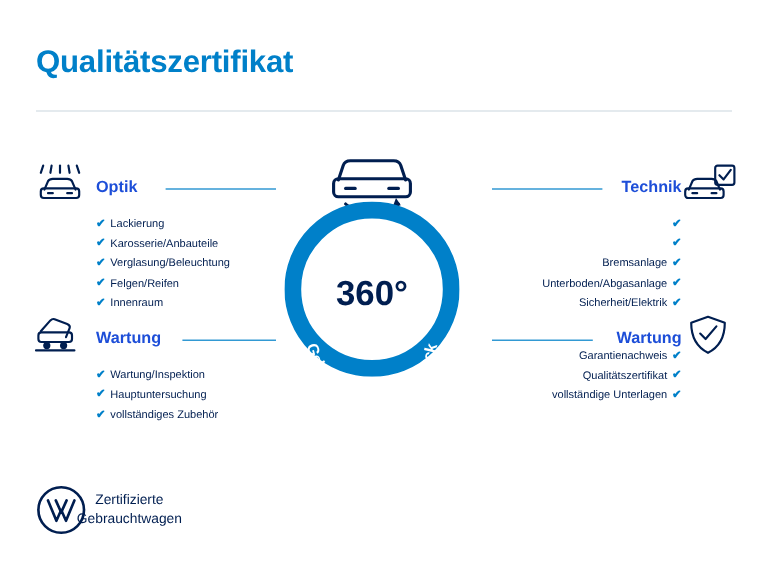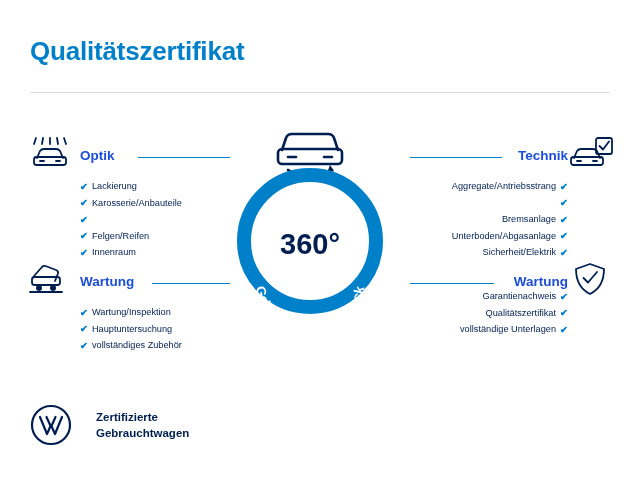--- a/index.html
+++ b/index.html
@@ -97,26 +97,27 @@
   
   .footer-logo {
     position: absolute;
     left: 30px;
     top: 404px;
     width: 42px;
     height: 42px;
   }
   .footer-text {
     position: absolute;
-    left: 96px;
+    left: 64px;
     top: 409px;
     font-size: 11.5px;
-    font-weight: bold;
+    font-weight: normal;
     color: #001e50;
     line-height: 16px;
+    text-align: center;
   }
 </style>
 </head>
 <body>
 
 <div class="page">
 
   <div class="title">Qualitätszertifikat</div>
   <div class="title-rule"></div>
 
@@ -163,20 +164,21 @@
     <div class="row">
         <span class="chk">✔</span>
         <span>Lackierung</span>
       </div>
     <div class="row">
         <span class="chk">✔</span>
         <span>Karosserie/Anbauteile</span>
       </div>
     <div class="row">
         <span class="chk">✔</span>
+        <span>Verglasung/Beleuchtung</span>
       </div>
     <div class="row">
         <span class="chk">✔</span>
         <span>Felgen/Reifen</span>
       </div>
     <div class="row">
         <span class="chk">✔</span>
         <span>Innenraum</span>
       </div>
   </div>
@@ -188,21 +190,20 @@
       <line x1="7" y1="25" x2="11" y2="25"></line>
       <line x1="23" y1="25" x2="27" y2="25"></line>
       <rect x="26" y="2" width="16" height="16" rx="2"></rect>
       <polyline points="29.5,10 33,13.5 39,5.5"></polyline>
     </svg>
   </div>
   <div class="sec-head" style="right:72px; top:148px; position:absolute;">Technik</div>
   <div class="sec-rule" style="left:410px; top:157px; width:92px;"></div>
   <div class="items right" style="right:72px; top:178px; position:absolute;">
     <div class="row">
-        <span>Aggregate/Antriebsstrang</span>
         <span class="chk">✔</span>
       </div>
     <div class="row">
         <span class="chk">✔</span>
       </div>
     <div class="row">
         <span>Bremsanlage</span>
         <span class="chk">✔</span>
       </div>
     <div class="row">

